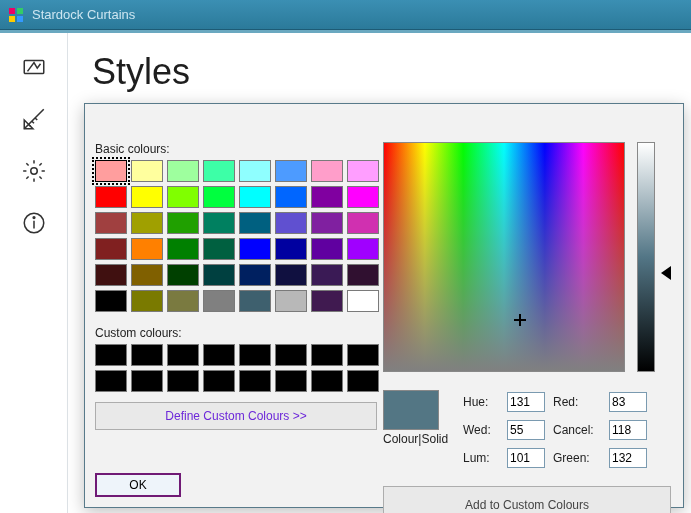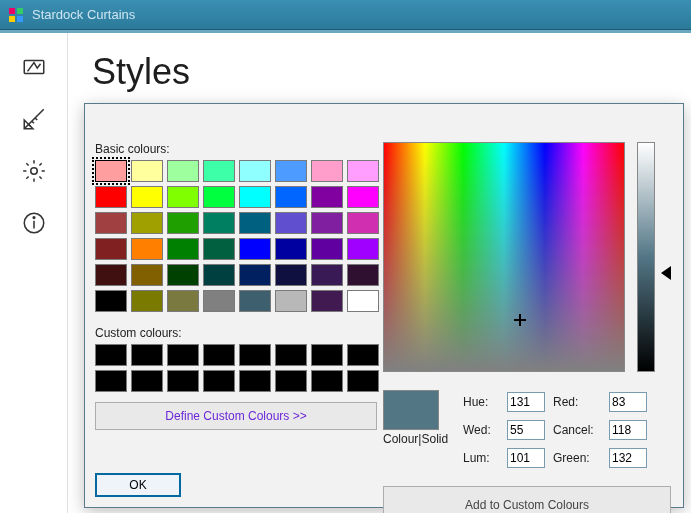--- a/index.html
+++ b/index.html
@@ -28,21 +28,21 @@
 
 .sect-label { margin-bottom:4px; }
 
 .basic-grid, .custom-grid { display:grid; grid-template-columns: repeat(8, 32px); grid-auto-rows: 22px; gap:4px; }
 .swatch { border:1px solid #7a7a7a; }
 .swatch.sel { outline:2px dotted #000; outline-offset:1px; border:1px solid #000; }
 
 .define-btn, .big-btn, .ok-btn, .cancel-btn, .addcust-btn { background:#e9e9e9; border:1px solid #adadad; font-size:12px; color:#444; display:flex; align-items:center; justify-content:center; }
 .define-btn { width:282px; height:28px; margin-top:10px; color:#6d28d9; }
 .ok-btn, .cancel-btn { width:86px; height:24px; }
-.ok-btn { border:2px solid #0369a1; background:#eef4fa; color:#000; }
+.ok-btn { border:2px solid #701a75; background:#eef4fa; color:#000; }
 .bottom-row { position:absolute; left:10px; bottom:10px; display:flex; gap:14px; }
 
 .right-pane { position:absolute; top:10px; right:10px; width:290px; }
 .gradient-box { width:242px; height:230px; position:relative; border:1px solid #888; 
   background:
     linear-gradient(to bottom, rgba(128,128,128,0) 0%, rgba(128,128,128,1) 100%),
     linear-gradient(to right, #ff0000 0%, #ffff00 17%, #00ff00 33%, #00ffff 50%, #0000ff 67%, #ff00ff 83%, #ff0000 100%);
 }
 .crosshair { position:absolute; width:12px; height:12px; }
 .crosshair::before,.crosshair::after { content:""; position:absolute; background:#000; }

